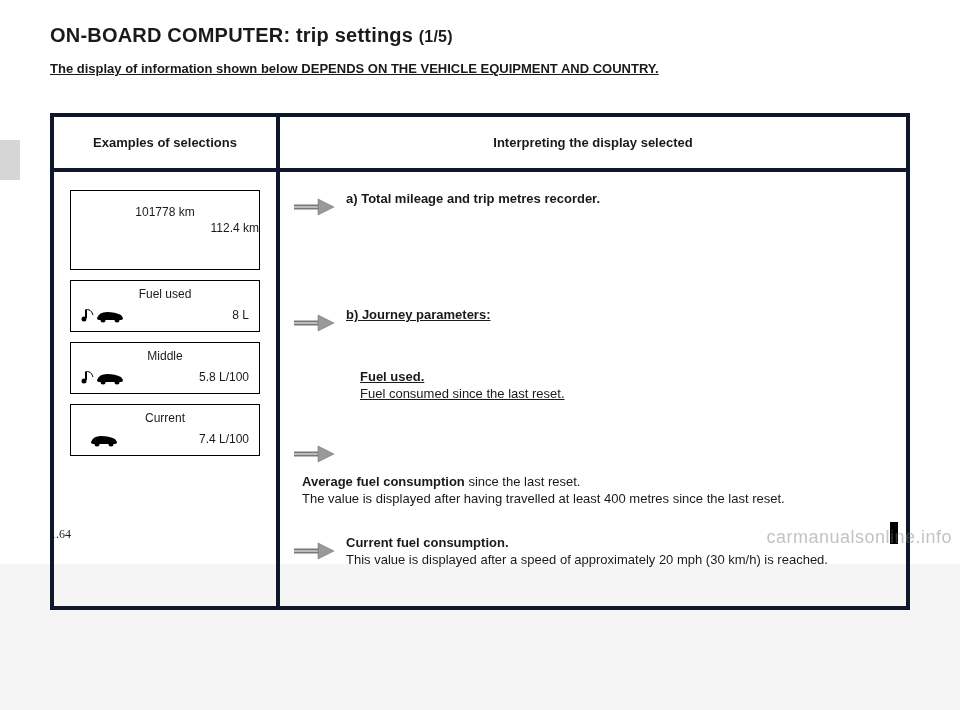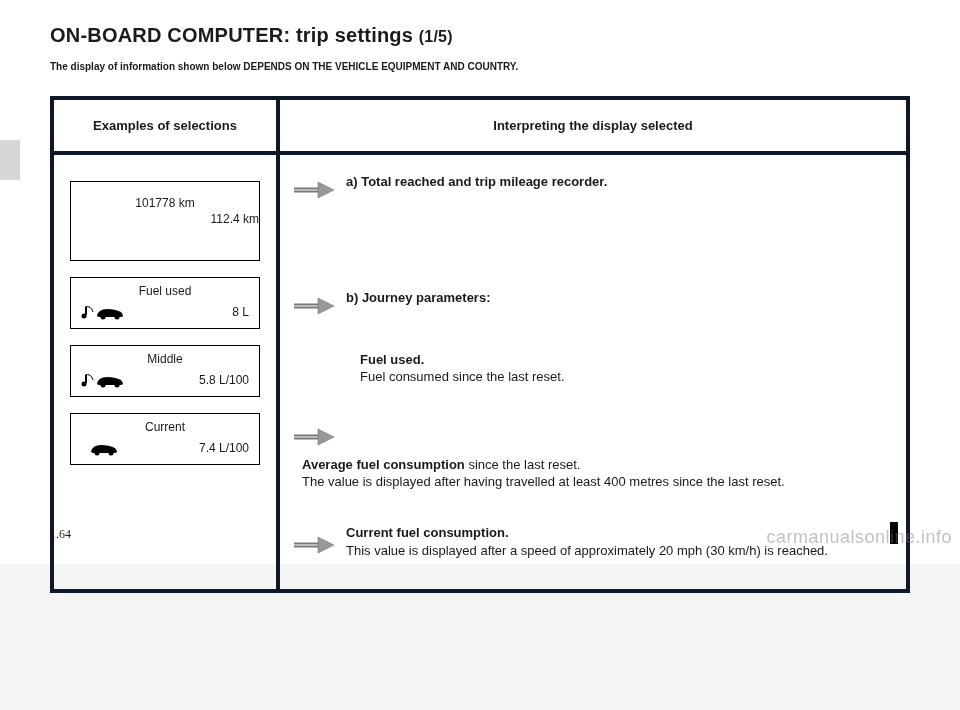--- a/index.html
+++ b/index.html
@@ -34,23 +34,24 @@
       font-size: 20px;
       font-weight: bold;
       margin-bottom: 14px;
       letter-spacing: 0.2px;
     }
     .title .sub {
       font-size: 16px;
       font-weight: bold;
     }
     .note {
-      font-size: 10px;
-      font-weight: bold;
-      margin-bottom: 24px;
+      font-size: 13px;
+      font-weight: bold;
+      margin-bottom: 37px;
+      text-decoration: underline;
     }
     table.main {
       width: 100%;
       border-collapse: collapse;
     }
     table.main th, table.main td {
       border: 4px solid #0f172a;
     }
     table.main th {
       font-size: 13px;
@@ -62,21 +63,21 @@
     table.main td {
       vertical-align: top;
       padding: 10px 12px 18px 12px;
     }
     .col-left {
       width: 226px;
     }
     .display-box {
       width: 190px;
       border: 1px solid #000;
-      margin: 16px auto 10px auto;
+      margin: 8px auto 10px auto;
       font-size: 12px;
       text-align: center;
       background: #fff;
     }
     .display-box.tall {
       height: 80px;
       padding-top: 10px;
     }
     .display-box .line1 {
       padding: 4px 0 2px 0;
@@ -105,21 +106,20 @@
       padding: 8px 0 0 0;
     }
     .entry {
       display: flex;
       align-items: flex-start;
       margin-bottom: 26px;
       min-height: 70px;
     }
     .entry:last-child {
       margin-bottom: 0;
-      align-items: center;
     }
     .arrow {
       flex: 0 0 44px;
       display: flex;
       align-items: center;
       justify-content: center;
       padding-top: 6px;
     }
     .arrow svg {
       width: 44px;
@@ -247,25 +247,25 @@
 
             <div class="entry" style="min-height:90px;">
               <div class="arrow">
                 <svg viewBox="0 0 44 22">
                   <path d="M 2 11 L 28 11" stroke="#777" stroke-width="5" fill="none"></path>
                   <path d="M 2 11 L 28 11" stroke="#bbb" stroke-width="2" fill="none"></path>
                   <path d="M 26 3 L 42 11 L 26 19 Z" fill="#999" stroke="#666" stroke-width="0.5"></path>
                 </svg>
               </div>
               <div class="desc">
-                <span class="b">a) Total reached and trip mileage recorder.</span>
-              </div>
-            </div>
-
-            <div class="entry" style="min-height:76px;">
+                <span class="b">a) Total mileage and trip metres recorder.</span>
+              </div>
+            </div>
+
+            <div class="entry" style="min-height:76px;text-decoration:underline;">
               <div class="arrow">
                 <svg viewBox="0 0 44 22">
                   <path d="M 2 11 L 28 11" stroke="#777" stroke-width="5" fill="none"></path>
                   <path d="M 2 11 L 28 11" stroke="#bbb" stroke-width="2" fill="none"></path>
                   <path d="M 26 3 L 42 11 L 26 19 Z" fill="#999" stroke="#666" stroke-width="0.5"></path>
                 </svg>
               </div>
               <div class="desc">
                 <span class="b">b) Journey parameters:</span>
                 <span class="indent">

